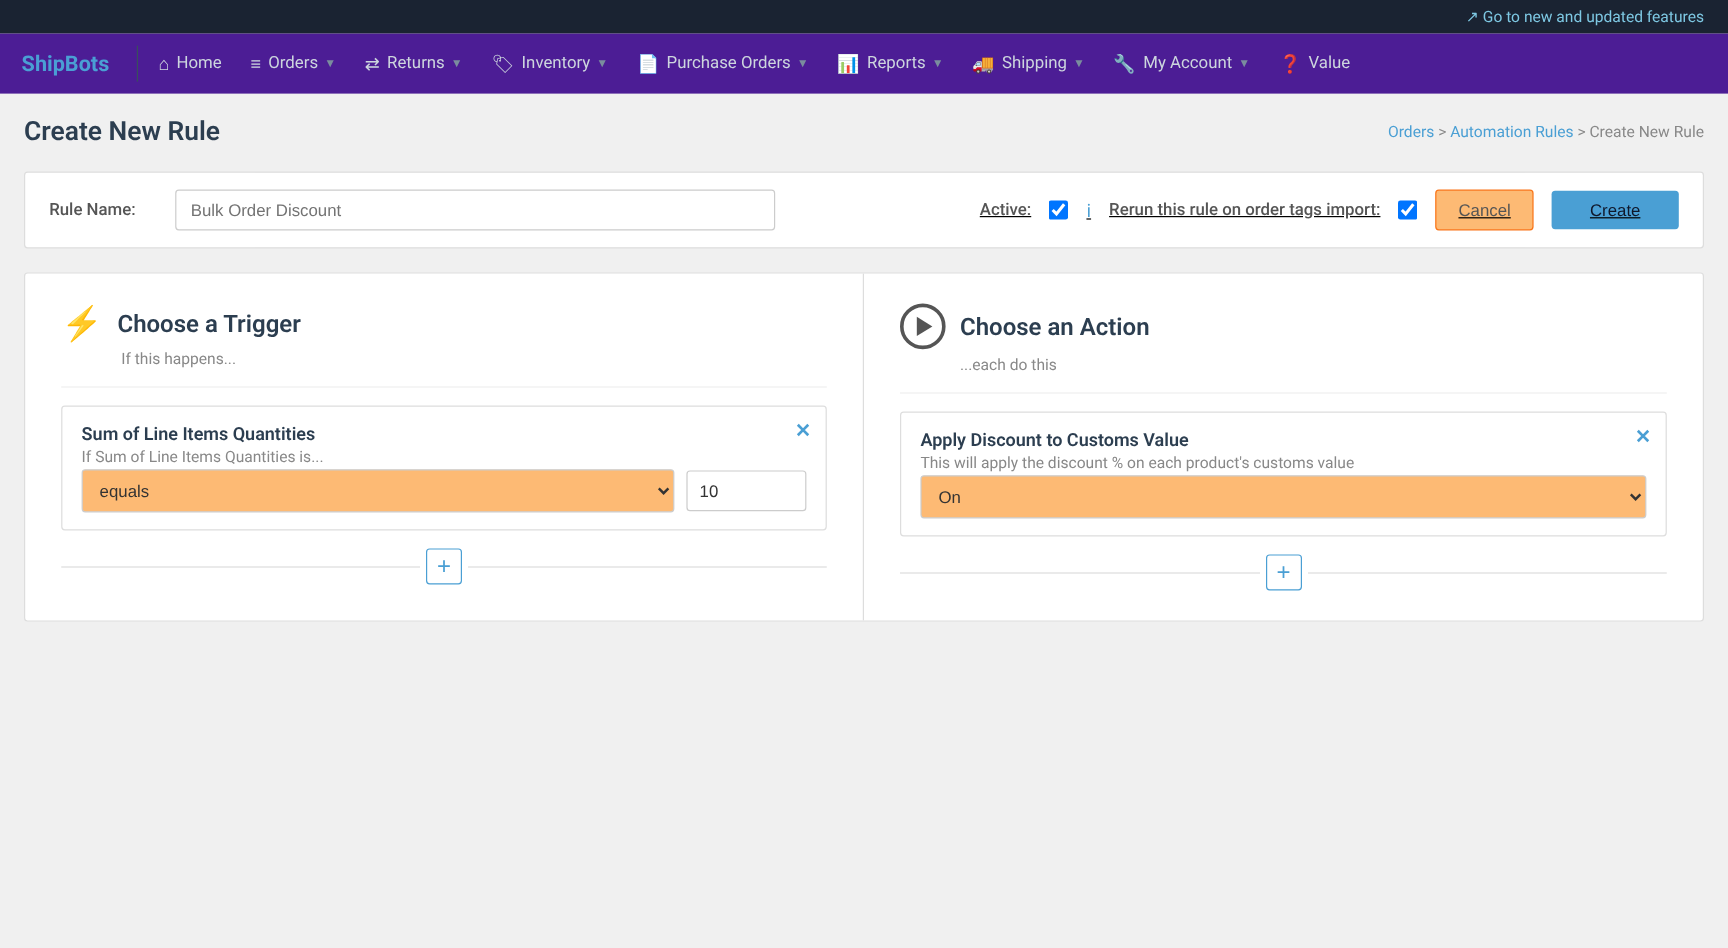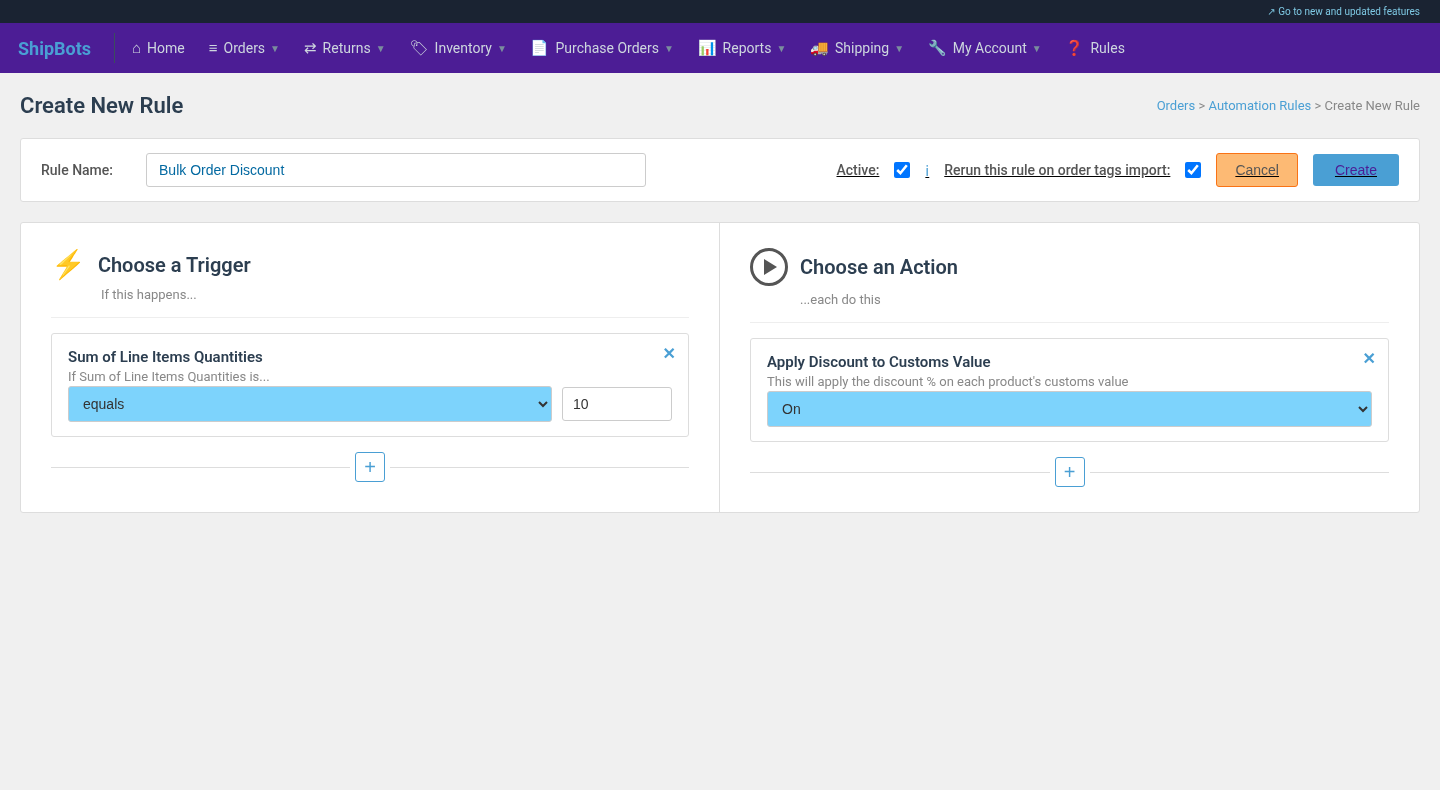--- a/index.html
+++ b/index.html
@@ -2,21 +2,21 @@
 <html><head>
   <meta charset="utf-8">
   <style>
     * { box-sizing: border-box; margin: 0; padding: 0; }
     body { font-family: -apple-system, BlinkMacSystemFont, 'Segoe UI', Roboto, sans-serif; background: #f0f0f0; min-height: 790px; }
 
     
     .top-banner {
       background: #1a2332;
       color: #7ec8e3;
-      font-size: 10px;
+      font-size: 13px;
       padding: 6px 20px;
       text-align: right;
     }
     .top-banner a { color: #7ec8e3; text-decoration: none; }
 
     
     nav {
       background: #4c1d95;
       display: flex;
       align-items: center;
@@ -102,21 +102,21 @@
       white-space: nowrap;
     }
     .rule-name-input {
       flex: 1;
       min-width: 200px;
       max-width: 500px;
       border: 1px solid #ccc;
       border-radius: 3px;
       padding: 8px 12px;
       font-size: 14px;
-      color: #0369a1;
+      color: #737373;
     }
     .rule-controls {
       display: flex;
       align-items: center;
       gap: 15px;
       margin-left: auto;
       text-decoration: underline;
     }
     .rule-controls label {
       font-size: 14px;
@@ -137,22 +137,22 @@
       border: 1px solid #f97316;
       color: #555;
       padding: 8px 18px;
       border-radius: 3px;
       font-size: 14px;
       cursor: pointer;
     }
     .btn-create {
       background: #4a9fd4;
       border: none;
-      color: #4c1d95;
-      padding: 8px 22px;
+      color: #0f172a;
+      padding: 8px 32px;
       border-radius: 3px;
       font-size: 14px;
       cursor: pointer;
       font-weight: 500;
     }
 
     
     .panels {
       display: grid;
       grid-template-columns: 1fr 1fr;
@@ -247,26 +247,26 @@
       gap: 10px;
       align-items: center;
     }
     .card-select {
       flex: 1;
       border: 1px solid #ccc;
       border-radius: 3px;
       padding: 8px 10px;
       font-size: 14px;
       color: #333;
-      background: #7dd3fc;
+      background: #fdba74;
       cursor: pointer;
       appearance: auto;
     }
     .card-input {
-      width: 110px;
+      width: 100px;
       border: 1px solid #ccc;
       border-radius: 3px;
       padding: 8px 10px;
       font-size: 14px;
       color: #333;
     }
 
     
     .add-row {
       display: flex;
@@ -348,21 +348,21 @@
       <span>Shipping</span>
       <span class="nav-arrow">▼</span>
     </a>
     <a class="nav-item">
       <span class="nav-icon">🔧</span>
       <span>My Account</span>
       <span class="nav-arrow">▼</span>
     </a>
     <a class="nav-item">
       <span class="nav-icon">❓</span>
-      <span>Rules</span>
+      <span>Value</span>
     </a>
   </div>
 </nav>
 
 <div class="page-content">
 
   <div class="page-header">
     <h1 class="page-title">Create New Rule</h1>
     <div class="breadcrumb">
       <a>Orders</a>

